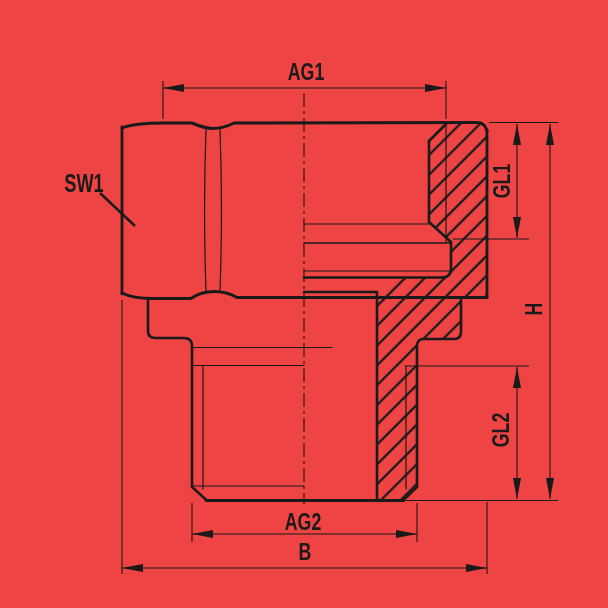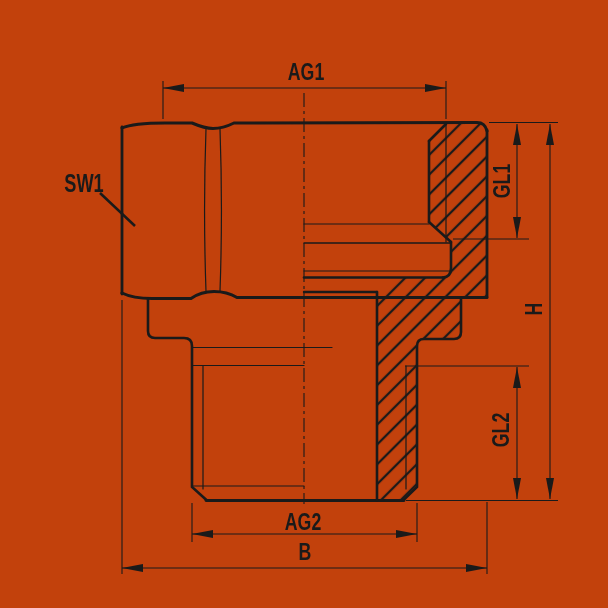--- a/index.html
+++ b/index.html
@@ -1,16 +1,16 @@
 <!DOCTYPE html>
 <html><head>
 <meta charset="utf-8">
 <style>
   html,body{margin:0;padding:0;background:#ffffff;}
-  .stage{position:relative;width:608px;height:608px;background:#c2410c;overflow:hidden;
+  .stage{position:relative;width:608px;height:608px;background:#ef4444;overflow:hidden;
          font-family:"Liberation Sans", sans-serif;}
   svg text{font-family:"Liberation Sans", sans-serif;font-weight:700;fill:#1a1a1a;}
   .dim-label{font-size:24px;letter-spacing:0px;}
   .sw-label{font-size:26px;}
 </style>
 </head>
 <body>
 
 <div class="stage">
 <svg width="608" height="608" viewBox="0 0 608 608">

